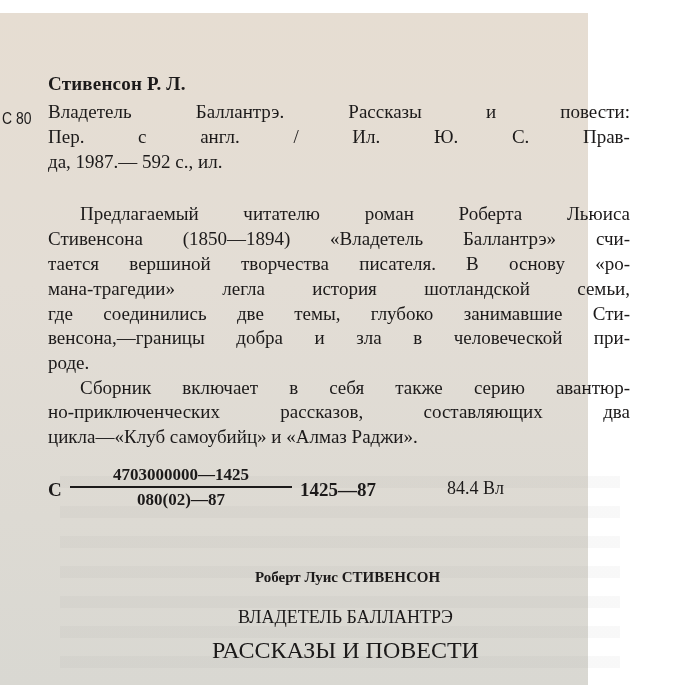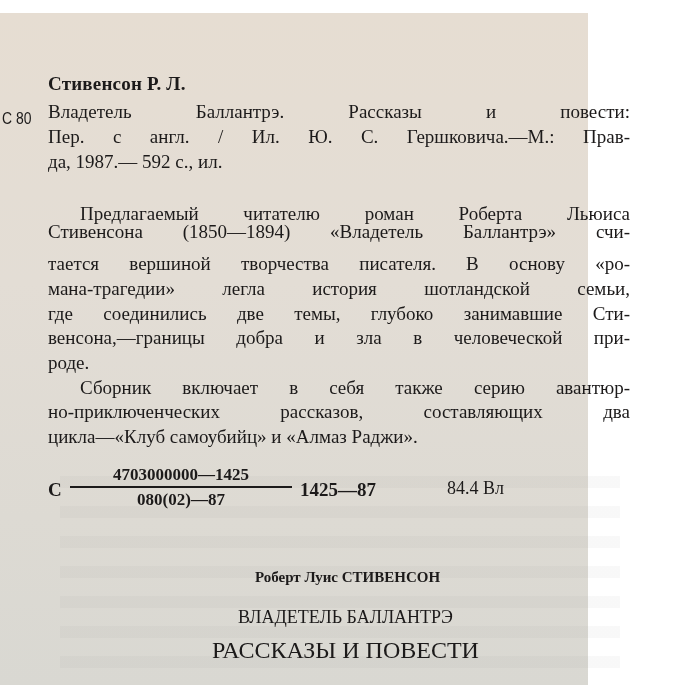--- a/index.html
+++ b/index.html
@@ -43,33 +43,32 @@
       <span>повести:</span>
     </div>
   <div class="t line just" style="top:113px;">
       <span>Пер.</span>
       <span>с</span>
       <span>англ.</span>
       <span>/</span>
       <span>Ил.</span>
       <span>Ю.</span>
       <span>С.</span>
-      <span>Гершковича.—М.:</span>
       <span>Прав-</span>
     </div>
   <div class="t line" style="top:138px;">да, 1987.— 592 с., ил.</div>
 
   <div class="t line just" style="top:190px;padding-left:32px;width:550px;gap:40px;">
       <span>Предлагаемый</span>
       <span>читателю</span>
       <span>роман</span>
       <span>Роберта</span>
       <span>Льюиса</span>
     </div>
-  <div class="t line just" style="top:208px;">
+  <div class="t line just" style="top:215px;">
       <span>Стивенсона</span>
       <span>(1850—1894)</span>
       <span>«Владетель</span>
       <span>Баллантрэ»</span>
       <span>счи-</span>
     </div>
   <div class="t line just" style="top:240px;">
       <span>тается</span>
       <span>вершиной</span>
       <span>творчества</span>

